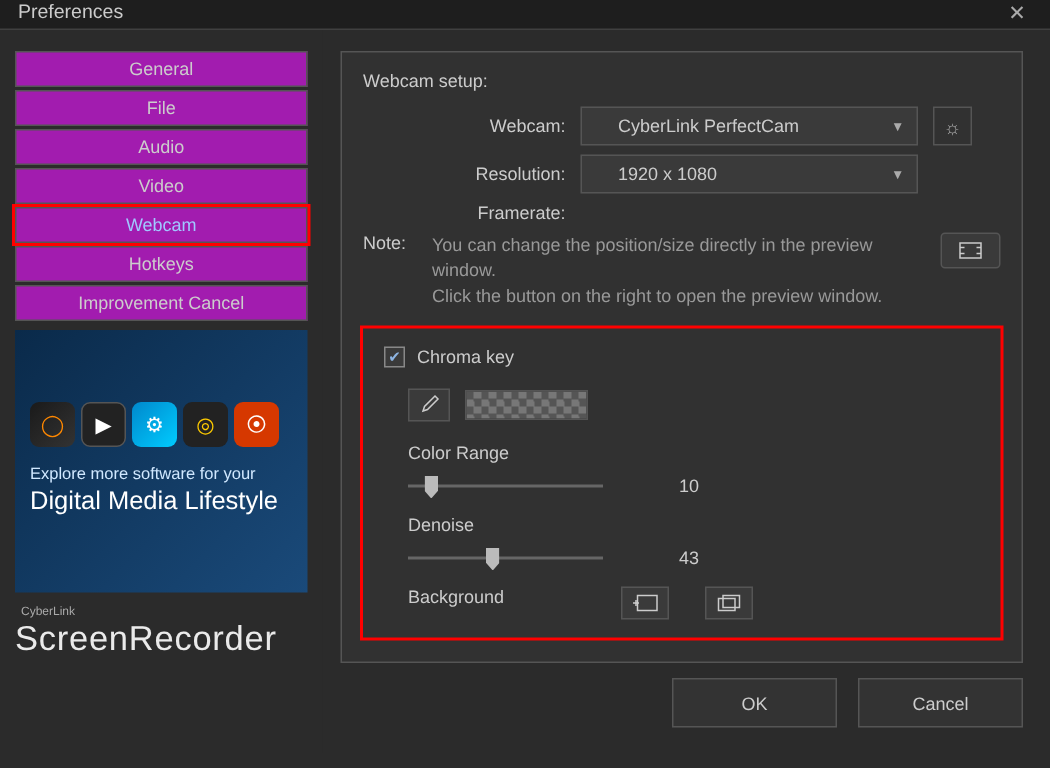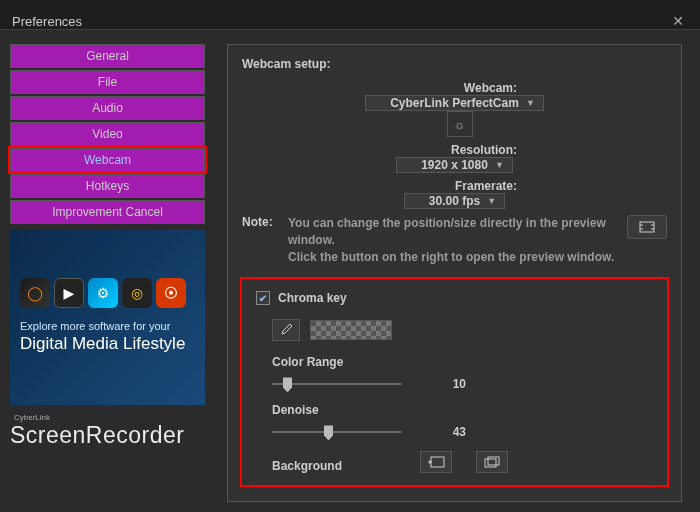--- a/index.html
+++ b/index.html
@@ -1,18 +1,18 @@
 <!DOCTYPE html>
 <html><head>
 <meta charset="utf-8">
 <style>
   * { box-sizing: border-box; margin: 0; padding: 0; font-family: "Segoe UI", Arial, sans-serif; }
   body { background: #2b2b2b; width: 700px; height: 512px; overflow: hidden; }
   
-  .titlebar { height: 30px; background: #1e1e1e; display: flex; align-items: flex-end; padding: 0 12px; color: #ccc; font-size: 13px; border-bottom: 1px solid #404040; }
+  .titlebar { height: 20px; background: #1e1e1e; display: flex; align-items: flex-start; padding: 0 12px; color: #ccc; font-size: 13px; border-bottom: 1px solid #404040; }
   .titlebar .title { flex: 1; }
   .titlebar .close { width: 20px; text-align: center; color: #aaa; cursor: pointer; font-size: 14px; }
   
   .content { display: flex; height: 482px; }
   
   .sidebar { width: 215px; padding: 14px 10px; background: #2b2b2b; }
   .nav-item { display: flex; align-items: center; justify-content: center; height: 24px; color: #ccc; font-size: 12px; border: 1px solid #555; margin-bottom: 2px; cursor: pointer; background: #a21caf; }
   .nav-item.active { outline: 2px solid #ff0000; outline-offset: 0px; color: #a0c8ff; }
   
   .promo { margin-top: 6px; width: 195px; height: 175px; background: linear-gradient(135deg, #0a2a4a, #1a4a7a); position: relative; color: #fff; padding: 10px; }
@@ -24,24 +24,24 @@
   .pi4 { background: #222; color:#ffcc00; }
   .pi5 { background: #d63800; color:#fff; }
   .promo-text1 { font-size: 11px; color:#d0e8ff; }
   .promo-text2 { font-size: 17px; font-weight: 300; color:#fff; margin-top:2px; }
   
   .brand { margin-top: 8px; color: #eaeaea; }
   .brand-small { font-size: 8px; color:#aaa; padding-left:4px; }
   .brand-main { font-size: 23px; font-weight: 300; letter-spacing: 0.5px; }
   
   .main { flex: 1; padding: 14px 18px 12px 12px; background: #2b2b2b; display:flex; flex-direction:column; }
-  .panel { border: 1px solid #555; background: #313131; padding: 12px 14px 16px 14px; font-weight: bold; }
+  .panel { border: 1px solid #555; background: #313131; padding: 12px 14px 16px 14px; }
   .section-title { color: #ccc; font-size: 12px; margin-bottom: 10px; }
   
-  .form-row { display: flex; align-items: center; margin-bottom: 6px; flex-direction: column; }
+  .form-row { display: flex; align-items: center; margin-bottom: 6px; }
   .form-label { width: 145px; text-align: right; color: #ccc; font-size: 12px; padding-right: 10px; }
   .dropdown { flex: 1; max-width: 225px; height: 26px; background: #3a3a3a; border: 1px solid #555; color: #ccc; font-size: 12px; display: flex; align-items: center; padding: 0 24px; position: relative; cursor:pointer; }
   .dropdown::after { content: "▼"; position: absolute; right: 8px; font-size: 9px; color: #aaa; }
   .gear-btn { width: 26px; height: 26px; border:1px solid #555; margin-left:10px; display:flex; align-items:center; justify-content:center; color:#aaa; cursor:pointer; font-size:13px; }
   
   .note-row { display:flex; align-items:flex-start; margin-top:6px; }
   .note-label { color:#ccc; font-size:12px; width: 46px; }
   .note-text { color:#999; font-size:12px; flex:1; line-height:1.4; }
   .preview-btn { width: 40px; height: 24px; border:1px solid #555; background:#3a3a3a; display:flex; align-items:center; justify-content:center; color:#ccc; cursor:pointer; border-radius:3px; }
   .preview-btn svg { width:16px; height:12px; }
@@ -54,21 +54,21 @@
   .swatch { width:82px; height:20px; border:1px solid #555; background: repeating-conic-gradient(#777 0 25%, #555 0 50%) 0 0/10px 10px; cursor:pointer; }
   
   .slider-block { margin-left:16px; margin-bottom:12px; }
   .slider-label { margin-bottom:8px; }
   .slider-row { display:flex; align-items:center; gap:34px; }
   .slider { position:relative; width:130px; height:14px; cursor:pointer; }
   .slider-track { position:absolute; top:6px; left:0; right:0; height:2px; background:#666; }
   .slider-thumb { position:absolute; top:0; width:9px; height:15px; background:#bbb; clip-path: polygon(0 0, 100% 0, 100% 65%, 50% 100%, 0 65%); }
   .slider-val { color:#ccc; width:30px; text-align:right; }
   
-  .bg-row { display:flex; align-items:flex-end; gap:24px; margin-left:16px; margin-top:4px; }
+  .bg-row { display:flex; align-items:flex-start; gap:24px; margin-left:16px; margin-top:4px; }
   .bg-btn { width:32px; height:22px; border:1px solid #555; background:#3a3a3a; display:flex; align-items:center; justify-content:center; cursor:pointer; color:#ccc; }
   
   .footer { display:flex; justify-content:flex-end; gap:14px; padding:10px 0 0 0; }
   .btn { width:110px; height:33px; border:1px solid #555; background:#333; color:#ccc; font-size:12px; display:flex; align-items:center; justify-content:center; cursor:pointer; }
 </style>
 </head>
 <body>
 
 <div class="titlebar">
   <span class="title">Preferences</span>
@@ -130,23 +130,20 @@
         <div class="gear-btn">☼</div>
       </div>
       <div class="form-row">
         <div class="form-label">Resolution:</div>
         <div class="dropdown">
             <span>1920 x 1080</span>
           </div>
       </div>
       <div class="form-row">
         <div class="form-label">Framerate:</div>
-        <div class="dropdown">
-            <span>30.00 fps</span>
-          </div>
       </div>
 
       <div class="note-row">
         <div class="note-label">Note:</div>
         <div class="note-text">
           <div>You can change the position/size directly in the preview window.</div>
           <div>Click the button on the right to open the preview window.</div>
         </div>
         <div class="preview-btn">
           <svg viewBox="0 0 16 12">

